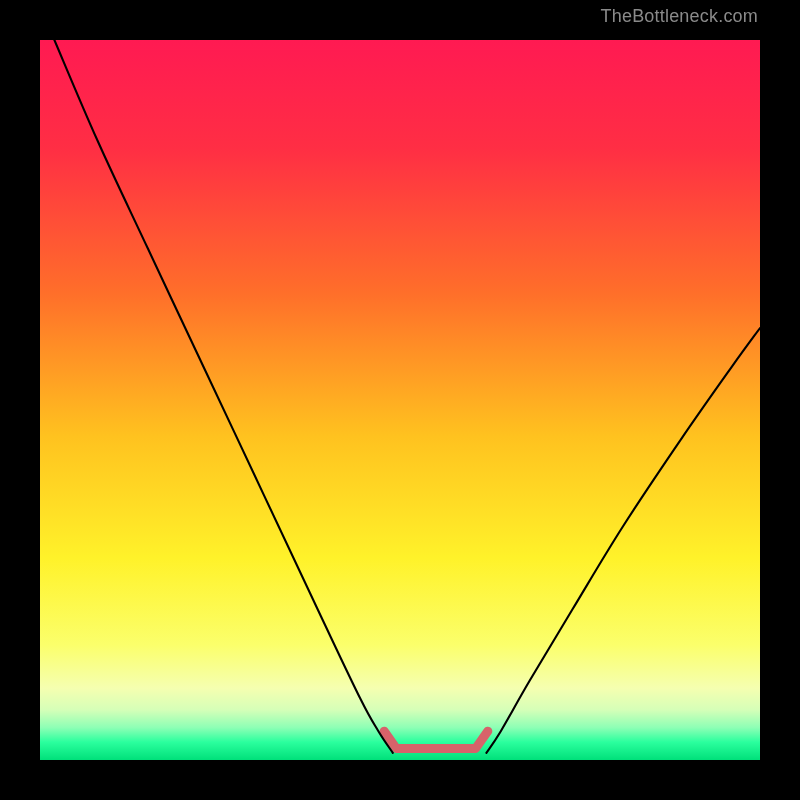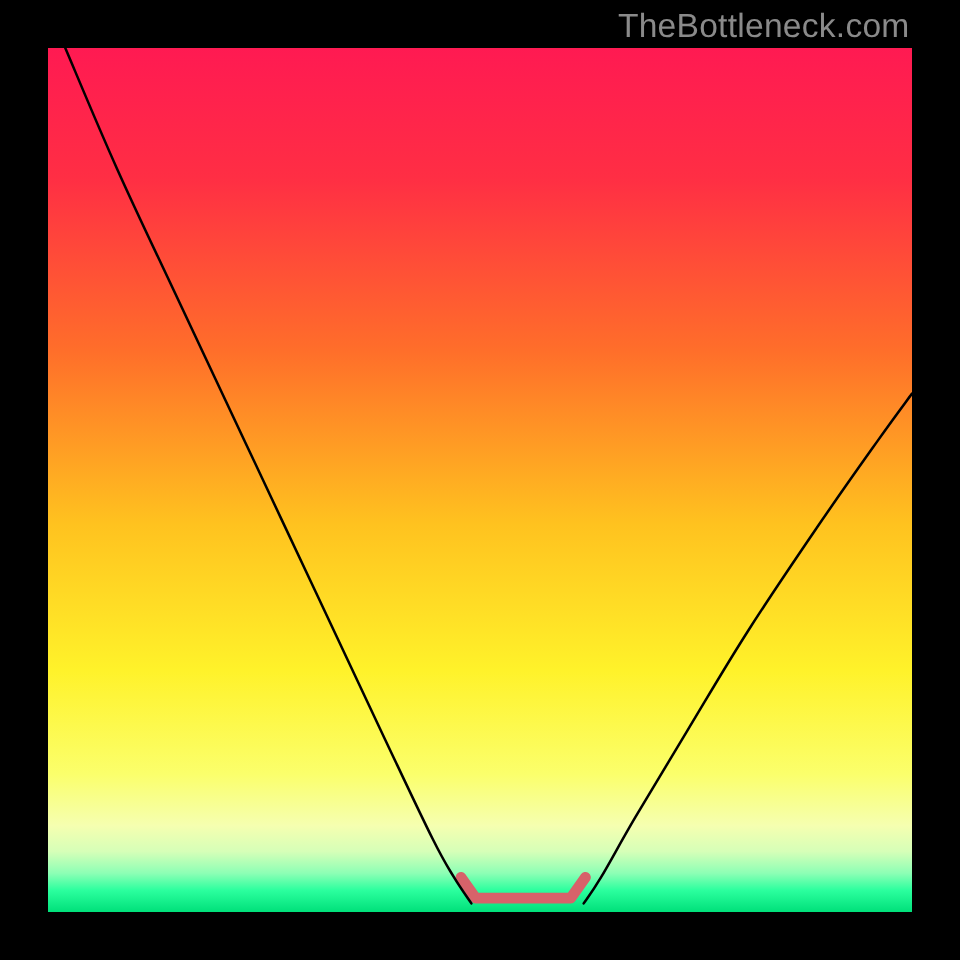--- a/index.html
+++ b/index.html
@@ -29,21 +29,21 @@
     left: 0;
     top: 0;
     width: 100%;
     height: 100%;
   }
   .watermark {
     position: absolute;
     top: 6px;
     right: 42px;
     font-family: Arial, Helvetica, sans-serif;
-    font-size: 28px;
+    font-size: 18px;
     color: #8a8a8a;
     letter-spacing: 0.2px;
   }
   svg.curves {
     position: absolute;
     left: 0;
     top: 0;
     width: 100%;
     height: 100%;
   }

